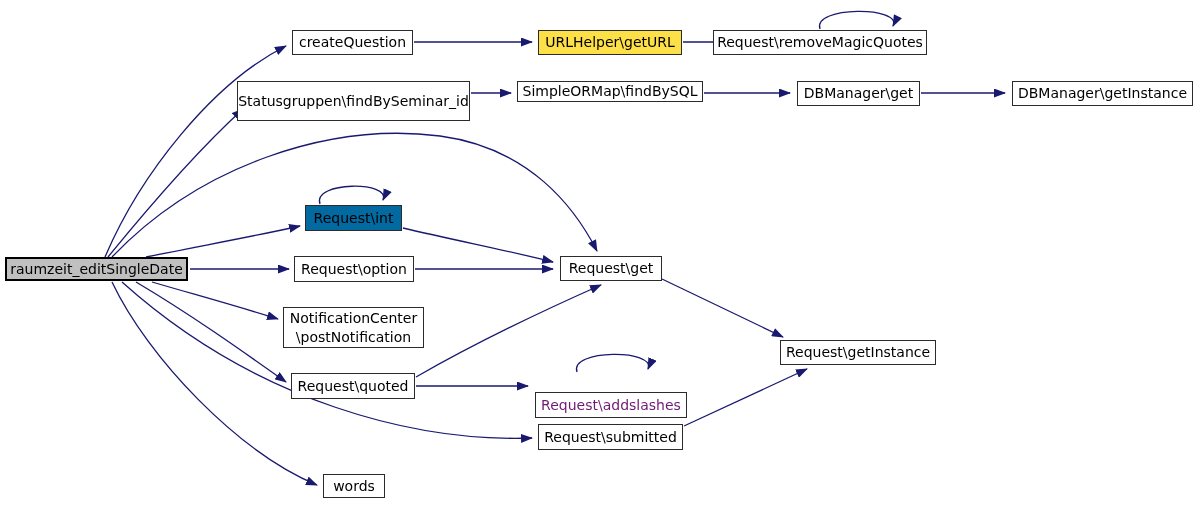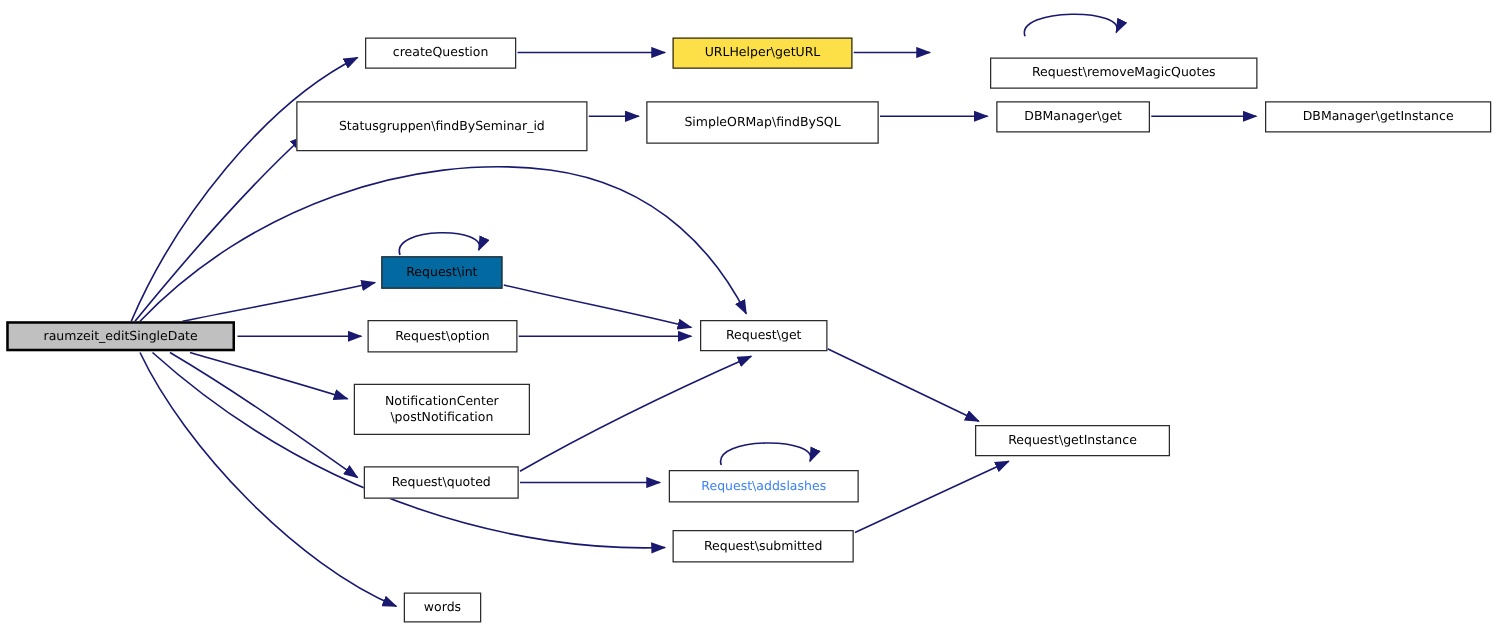--- a/index.html
+++ b/index.html
@@ -10,21 +10,21 @@
     font-family:"DejaVu Sans","Liberation Sans",sans-serif;
     overflow:hidden;
   }
   #edges{position:absolute;left:0;top:0;width:1197px;height:507px;}
   .node{
     position:absolute;
     box-sizing:border-box;
     background:#ffffff;
     border:1.5px solid #2b2b2b;
     display:flex;align-items:center;justify-content:center;
-    font-size:10px;color:#000000;
+    font-size:14px;color:#000000;
     text-align:center;
     white-space:pre-line;
     line-height:1.3;
     z-index:2;
   }
   .node.main{
     border:2px solid #000000;
     background:#c0c0c0;
   }
   .edge{fill:none;stroke-width:1.3px;}
@@ -70,29 +70,29 @@
   </div>
 
   <div class="node" style="left: 292px; top: 30px; width: 121px; height: 25px; background: rgb(255, 255, 255); border-color: rgb(43, 43, 43); color: rgb(0, 0, 0);">
     <span>createQuestion</span>
   </div>
 
   <div class="node" style="left: 538px; top: 30px; width: 144px; height: 25px; background: #fde047; border-color: rgb(43, 43, 43); color: rgb(0, 0, 0);">
     <span>URLHelper\getURL</span>
   </div>
 
-  <div class="node" style="left: 792px; top: 30px; width: 214px; height: 25px; background: rgb(255, 255, 255); border-color: rgb(43, 43, 43); color: rgb(0, 0, 0); margin-top: 16px;">
+  <div class="node" style="left: 713px; top: 30px; width: 214px; height: 25px; background: rgb(255, 255, 255); border-color: rgb(43, 43, 43); color: rgb(0, 0, 0);">
     <span>Request\removeMagicQuotes</span>
   </div>
 
   <div class="node" style="left: 237px; top: 81px; width: 233px; height: 40px; background: rgb(255, 255, 255); border-color: rgb(43, 43, 43); color: rgb(0, 0, 0);">
     <span>Statusgruppen\findBySeminar_id</span>
   </div>
 
-  <div class="node" style="left: 517px; top: 81px; width: 186px; height: 34px; background: rgb(255, 255, 255); border-color: rgb(43, 43, 43); color: rgb(0, 0, 0);">
+  <div class="node" style="left: 517px; top: 81px; width: 186px; height: 21px; background: rgb(255, 255, 255); border-color: rgb(43, 43, 43); color: rgb(0, 0, 0);">
     <span>SimpleORMap\findBySQL</span>
   </div>
 
   <div class="node" style="left: 797px; top: 81px; width: 123px; height: 25px; background: rgb(255, 255, 255); border-color: rgb(43, 43, 43); color: rgb(0, 0, 0);">
     <span>DBManager\get</span>
   </div>
 
   <div class="node" style="left: 1012px; top: 81px; width: 181px; height: 25px; background: rgb(255, 255, 255); border-color: rgb(43, 43, 43); color: rgb(0, 0, 0);">
     <span>DBManager\getInstance</span>
   </div>
@@ -107,21 +107,21 @@
 
   <div class="node" style="left: 283px; top: 307px; width: 141px; height: 41px; background: rgb(255, 255, 255); border-color: rgb(43, 43, 43); color: rgb(0, 0, 0);">
     <span>NotificationCenter
 \postNotification</span>
   </div>
 
   <div class="node" style="left: 291px; top: 373px; width: 124px; height: 26px; background: rgb(255, 255, 255); border-color: rgb(43, 43, 43); color: rgb(0, 0, 0);">
     <span>Request\quoted</span>
   </div>
 
-  <div class="node" style="left: 535px; top: 376px; width: 152px; height: 26px; background: rgb(255, 255, 255); border-color: rgb(43, 43, 43); color: #3b82f6;">
+  <div class="node" style="left: 535px; top: 392px; width: 152px; height: 26px; background: rgb(255, 255, 255); border-color: rgb(43, 43, 43); color: #701a75;">
     <span>Request\addslashes</span>
   </div>
 
   <div class="node" style="left: 538px; top: 424px; width: 145px; height: 26px; background: rgb(255, 255, 255); border-color: rgb(43, 43, 43); color: rgb(0, 0, 0);">
     <span>Request\submitted</span>
   </div>
 
   <div class="node" style="left: 560px; top: 256px; width: 102px; height: 25px; background: rgb(255, 255, 255); border-color: rgb(43, 43, 43); color: rgb(0, 0, 0);">
     <span>Request\get</span>
   </div>

